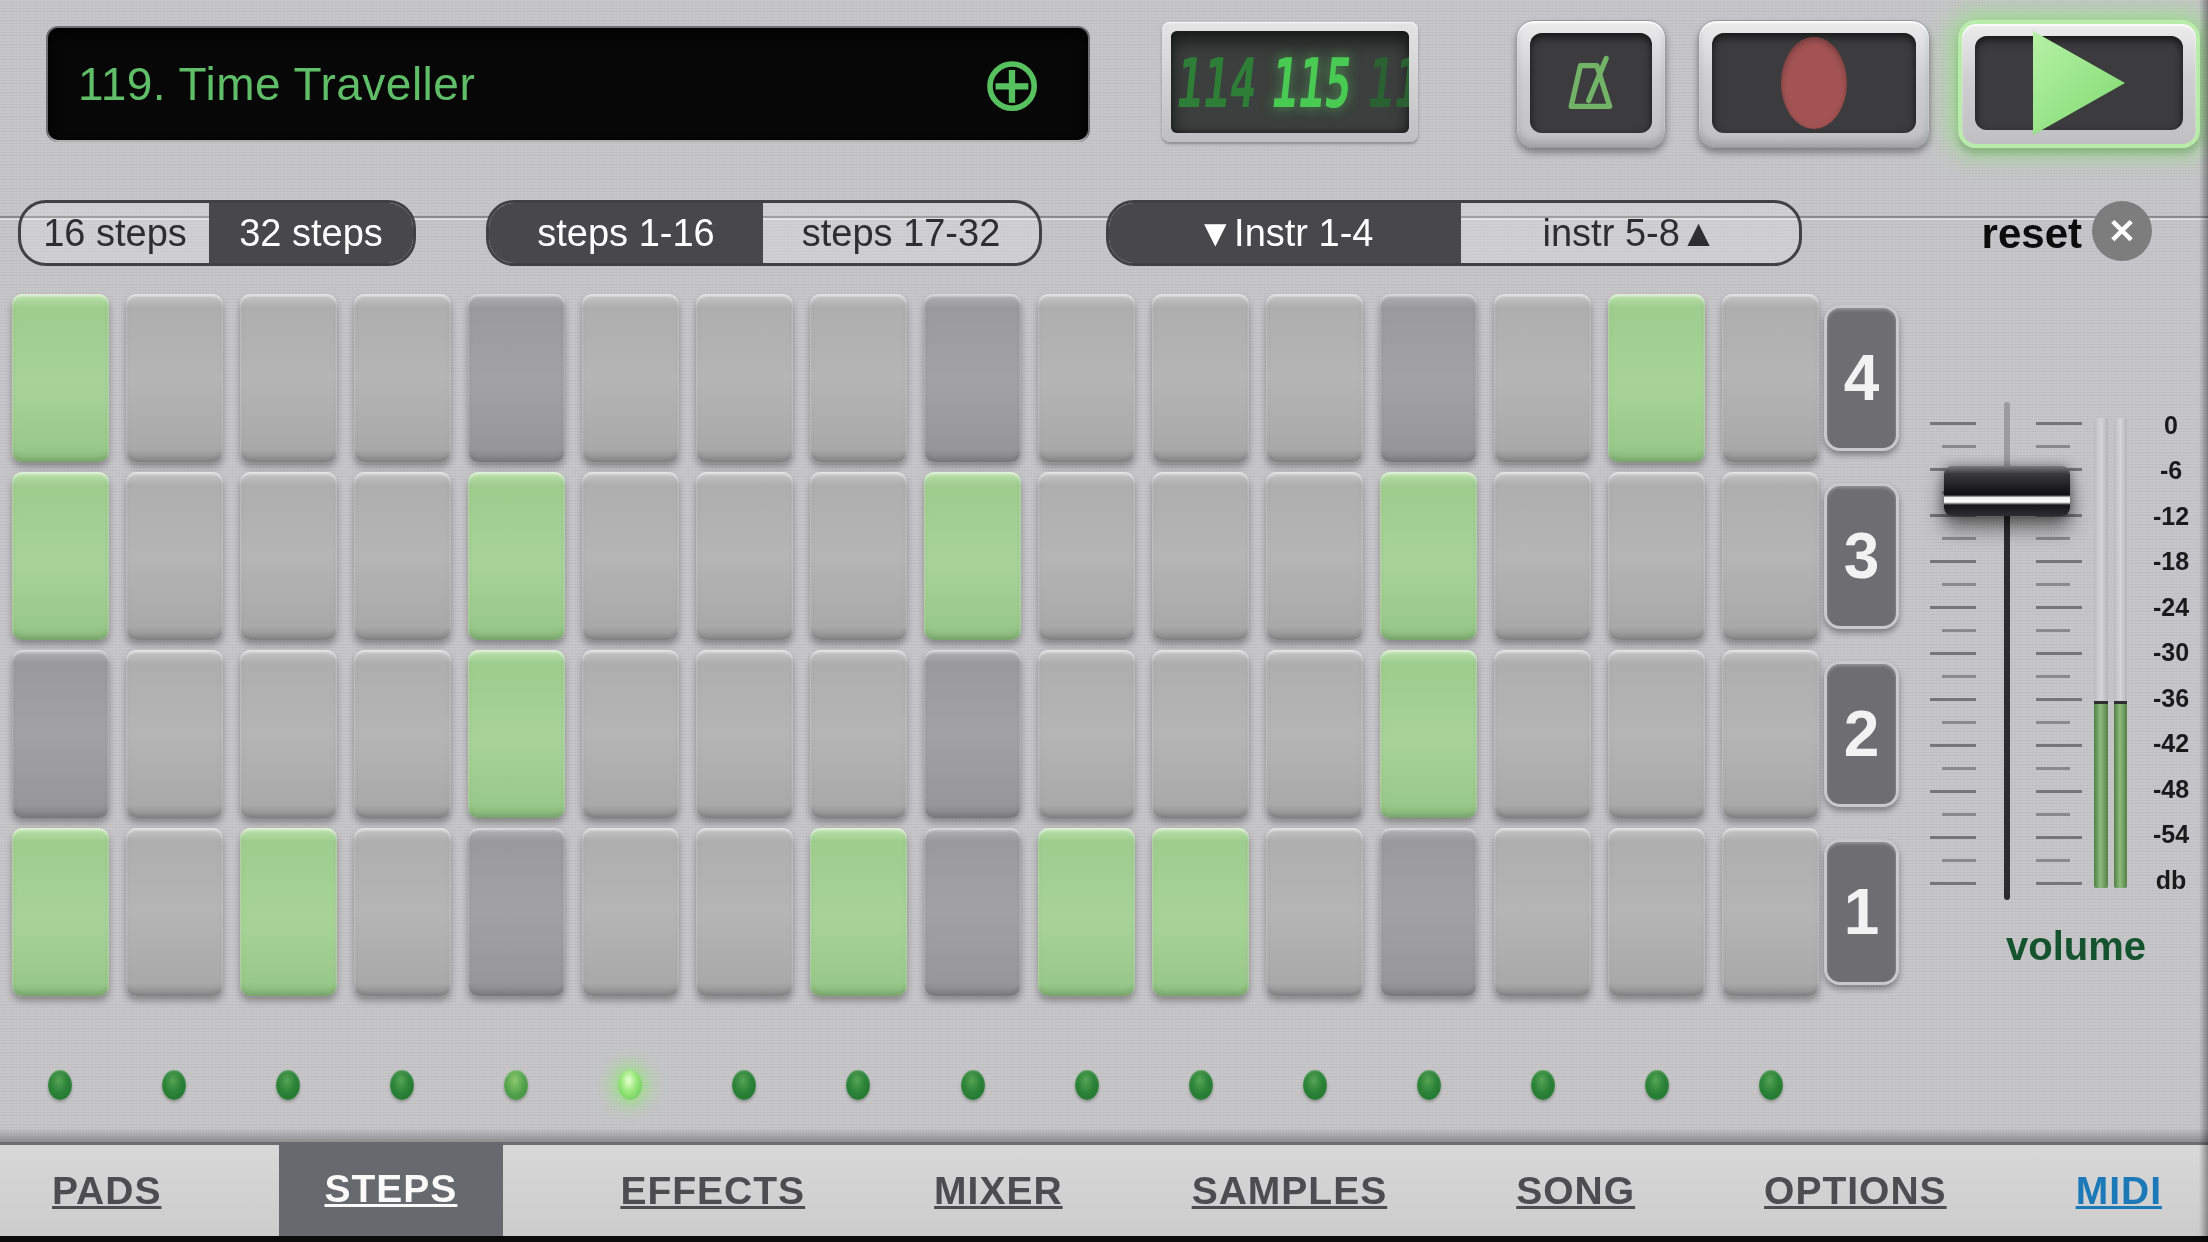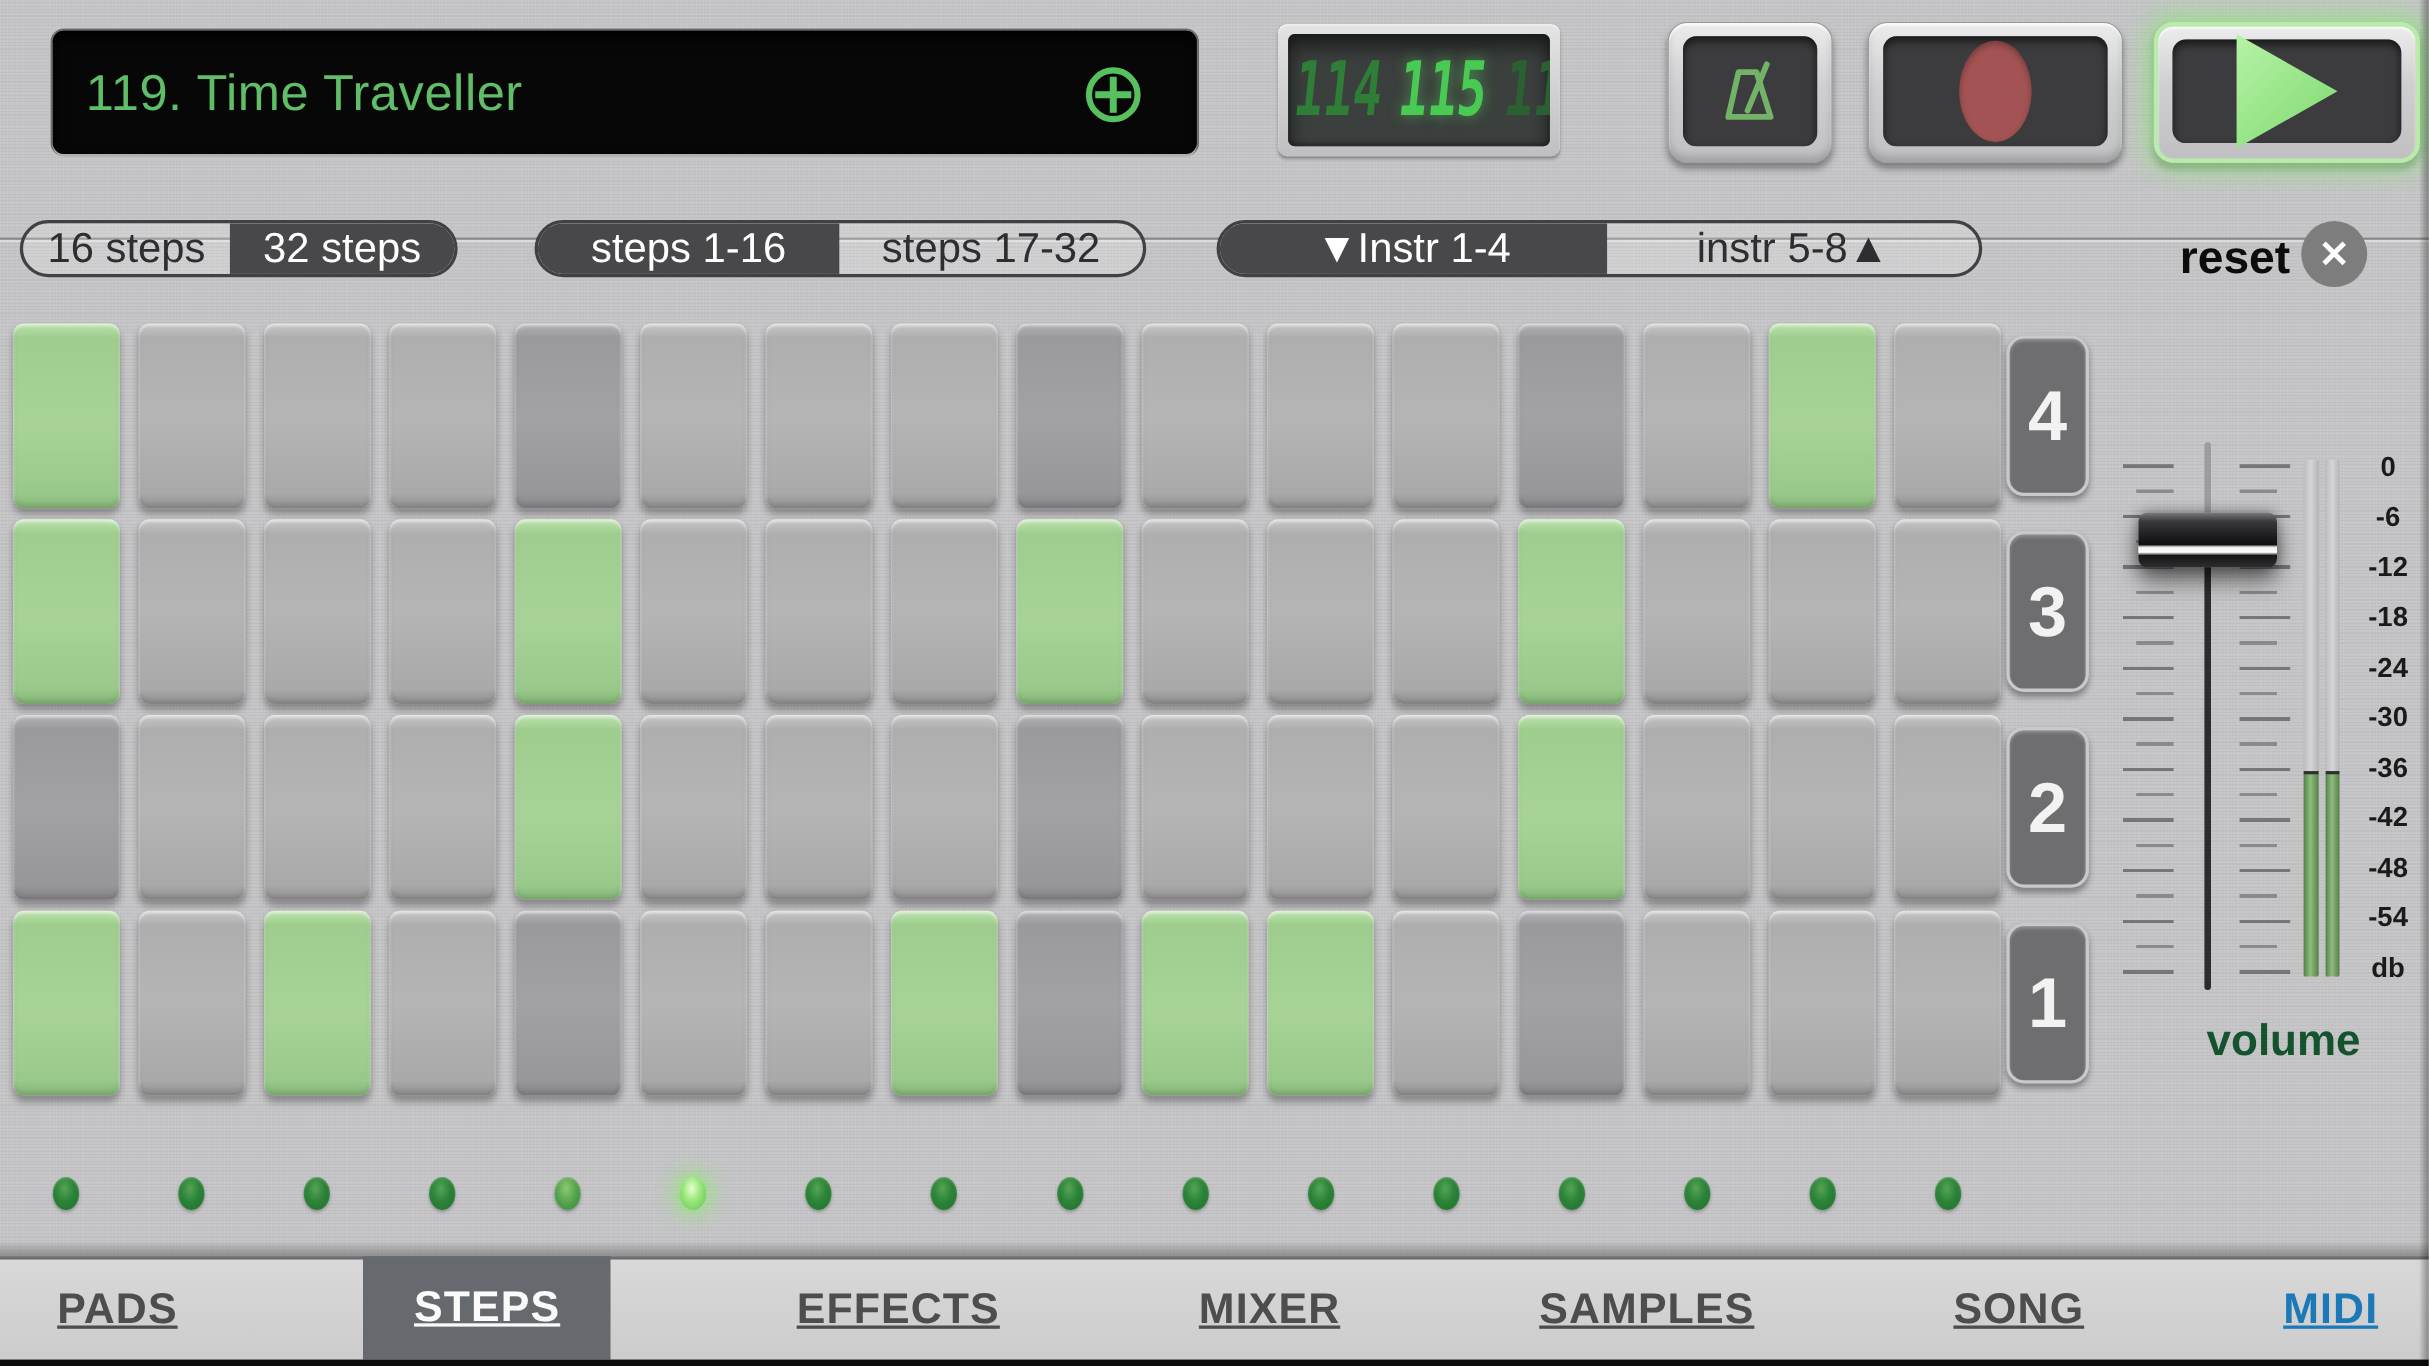--- a/index.html
+++ b/index.html
@@ -48,21 +48,21 @@
   .btn-record   { left:1698px; width:232px; }
   .btn-play     { left:1958px; width:242px; border:4px solid #b9ecaa;
     box-shadow:0 0 24px 6px rgba(140,230,120,.75), 0 5px 7px rgba(0,0,0,.3),
       inset 0 2px 2px rgba(255,255,255,.85); }
   .rec-dot { width:66px; height:92px; border-radius:50%; background:#a35353;
     box-shadow:inset 0 3px 6px rgba(0,0,0,.3); }
   .play-tri { width:92px; height:104px; background:linear-gradient(135deg,#b6f2a6,#7ed96f);
     clip-path:polygon(0 0, 100% 50%, 0 100%); filter:drop-shadow(0 0 10px rgba(150,240,130,.9)); }
 
   
-  .seg { position:absolute; top:200px; height:52px; border:3px solid #414143; border-radius:28px;
+  .seg { position:absolute; top:200px; height:66px; border:3px solid #414143; border-radius:28px;
     display:flex; overflow:hidden; background:rgba(255,255,255,.18); }
   .seg .opt { display:flex; align-items:center; justify-content:center; height:100%;
     font-size:38px; color:#2e2e30; }
   .seg .opt[data-state="selected"] { background:#48484a; color:#fff; }
   .seg1 { left:18px; }   .seg1 .opt:nth-child(1){ width:188px; } .seg1 .opt:nth-child(2){ width:204px; }
   .seg2 { left:486px; }  .seg2 .opt:nth-child(1){ width:274px; } .seg2 .opt:nth-child(2){ width:276px; }
   .seg3 { left:1106px; } .seg3 .opt:nth-child(1){ width:352px; } .seg3 .opt:nth-child(2){ width:338px; }
 
   .reset-label { position:absolute; left:1952px; top:204px; width:130px; height:60px;
     display:flex; align-items:center; justify-content:flex-end; font-size:42px; font-weight:600; color:#0c0c0c; }
@@ -307,18 +307,19 @@
   </div>
 
   <div class="panel-shadow"></div>
   <div class="tabbar">
     <div class="tab" data-state="normal">PADS</div>
     <div class="tab" data-state="selected">STEPS</div>
     <div class="tab" data-state="normal">EFFECTS</div>
     <div class="tab" data-state="normal">MIXER</div>
     <div class="tab" data-state="normal">SAMPLES</div>
     <div class="tab" data-state="normal">SONG</div>
+    <div class="tab" data-state="normal">OPTIONS</div>
     <div class="tab" data-state="accent">MIDI</div>
   </div>
   <div class="bottom-strip"></div>
   <div class="right-edge"></div>
 
 </div>
 
 </body></html>

